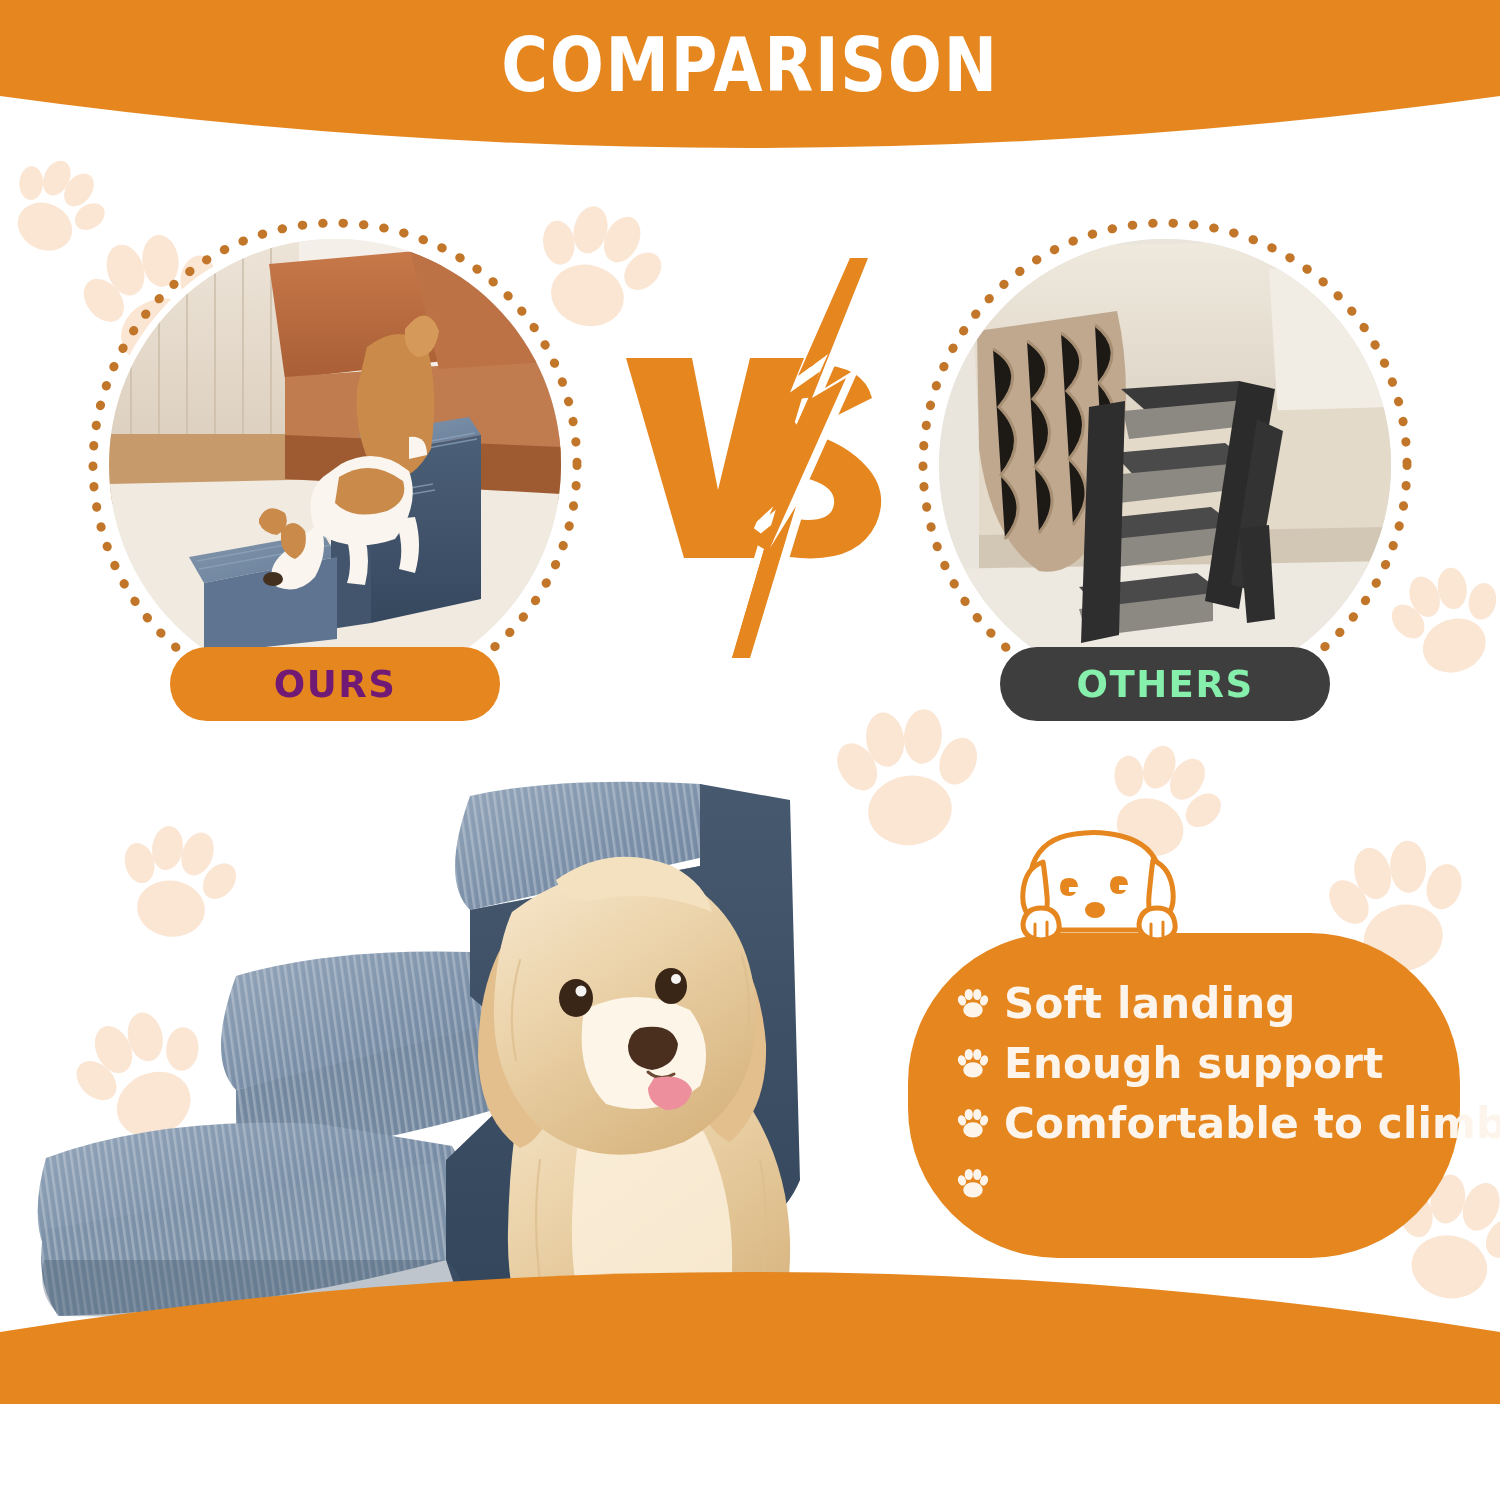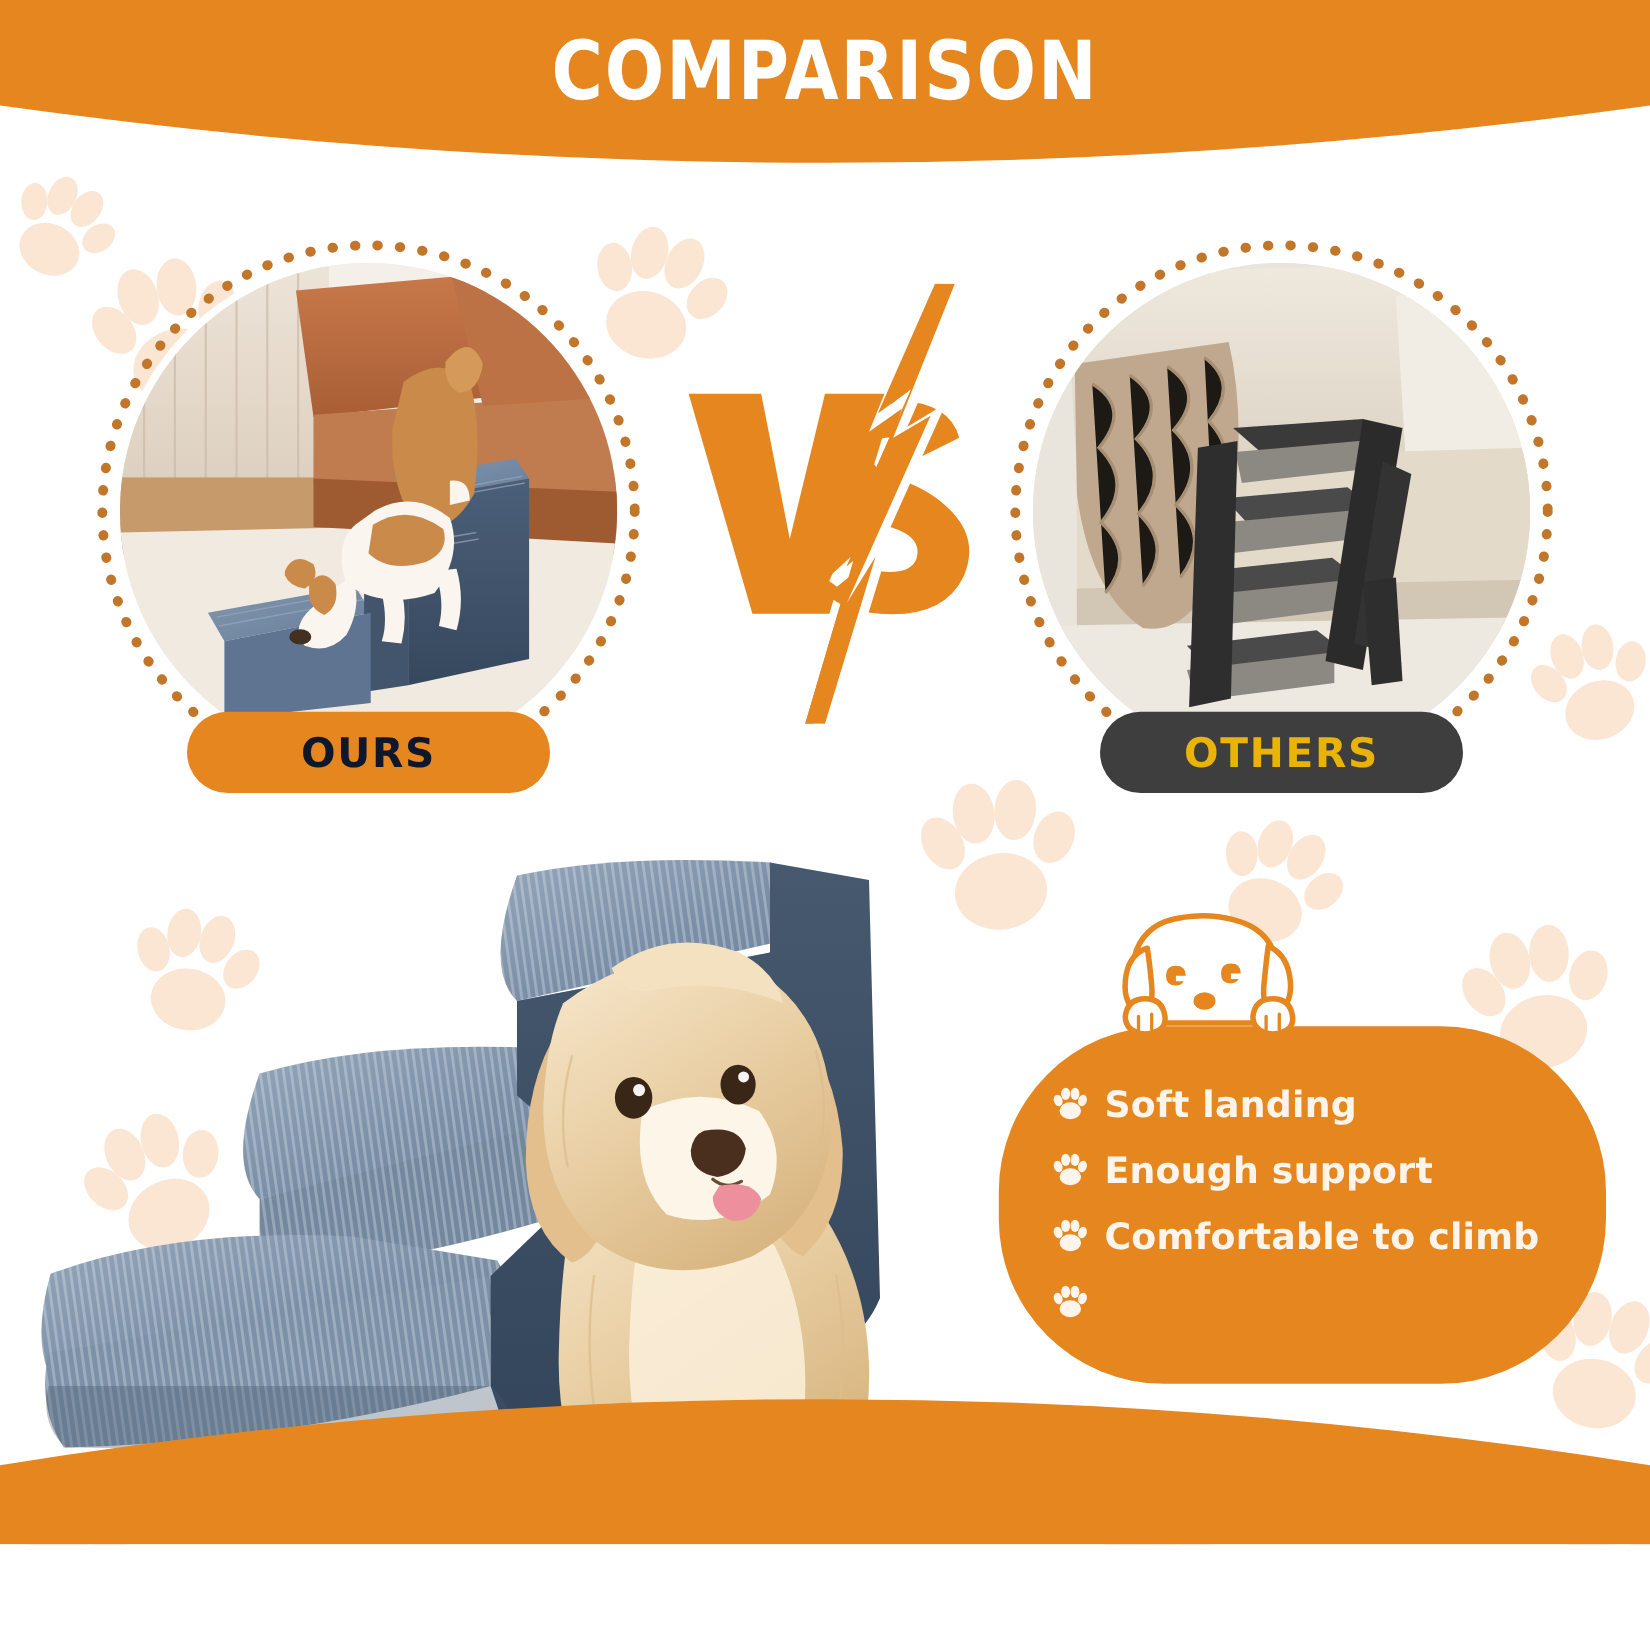--- a/index.html
+++ b/index.html
@@ -54,29 +54,29 @@
   }
   .photo-circle .scene { position:absolute; inset:0; }
 
   .badge {
     position:absolute;
     left:50%; transform:translateX(-50%);
     bottom:-6px;
     width:330px; height:74px;
     border-radius:40px;
     display:flex; align-items:center; justify-content:center;
-    color:#0f172a;
+    color:#701a75;
     font-family:"DejaVu Sans", sans-serif;
     font-weight:bold;
     font-size:37px;
     letter-spacing:1.5px;
     z-index:4;
   }
   .badge.ours   { background:#E5861F; }
-  .badge.others { background:#3E3E3E; color:#eab308;margin-top:24px; }
+  .badge.others { background:#3E3E3E; color:#86efac;margin-top:24px; }
 
   
   .vs-logo { position:absolute; left:600px; top:258px; width:300px; height:400px; z-index:5; }
 
   
   .hero { position:absolute; left:0px; top:760px; width:960px; height:640px; z-index:2; }
 
   
   .features-panel {
     position:absolute; left:908px; top:933px;
@@ -90,21 +90,21 @@
   .feature-item {
     display:flex; align-items:center;
     height:56px;
     margin-bottom:4px;
   }
   .paw-bullet { width:34px; height:34px; flex:0 0 34px; margin-right:14px; }
   .feature-text {
     color:#FDF5EC;
     font-family:"DejaVu Sans", sans-serif;
     font-weight:bold;
-    font-size:33px;
+    font-size:42px;
     letter-spacing:0.2px;
     white-space:nowrap;
   }
   .peek-dog { position:absolute; left:1003px; top:826px; width:190px; height:135px; z-index:4; }
 </style>
 </head>
 <body>
 
 <div class="stage">
 

